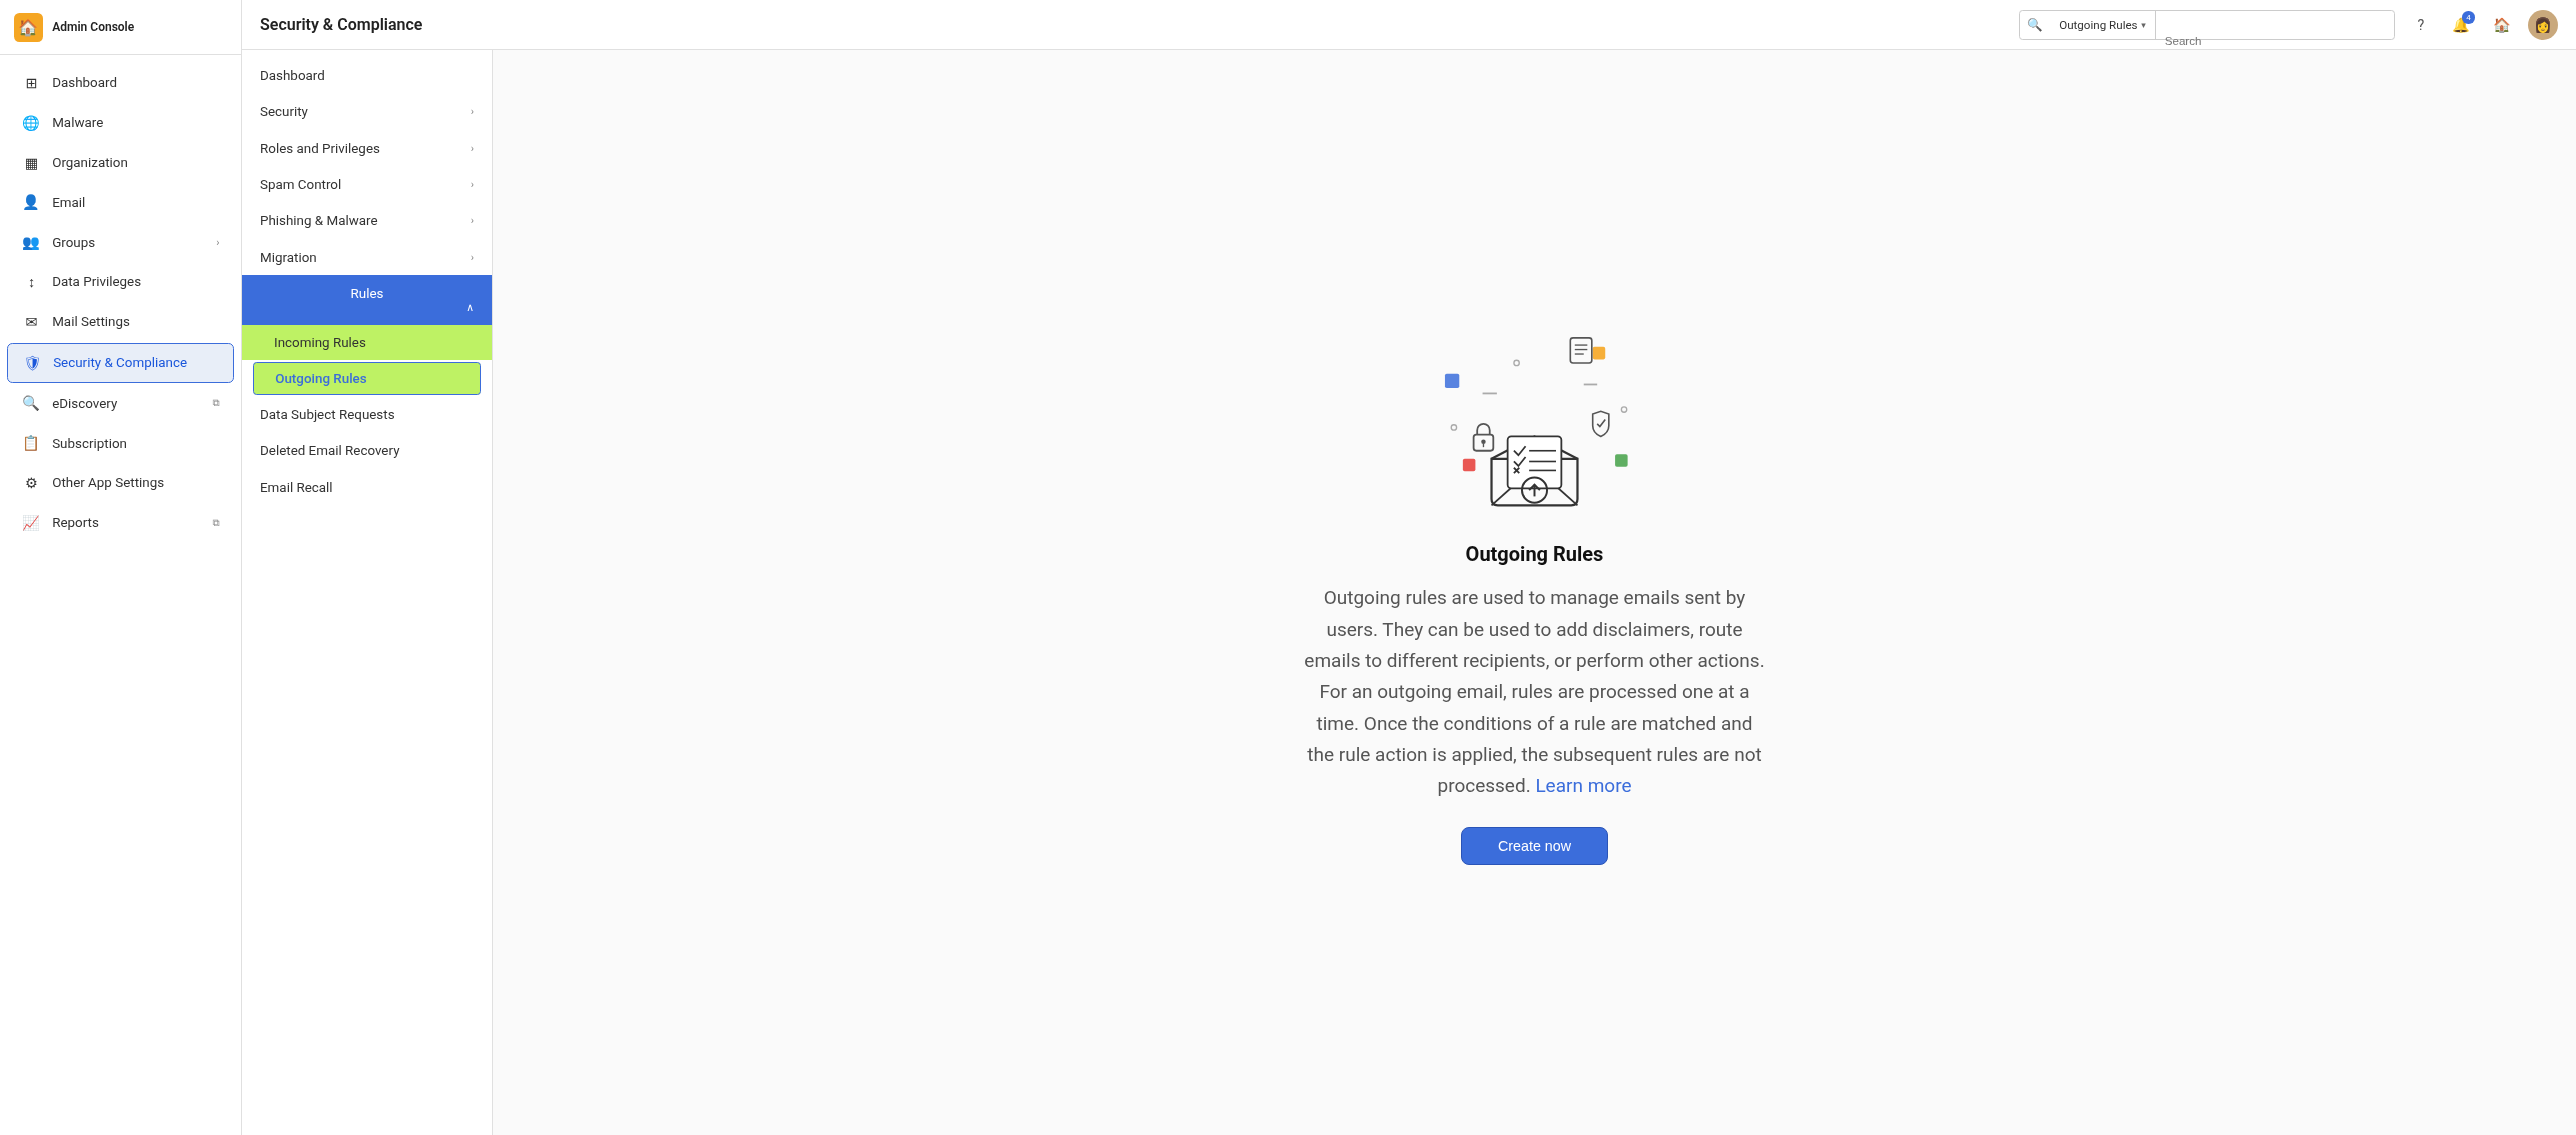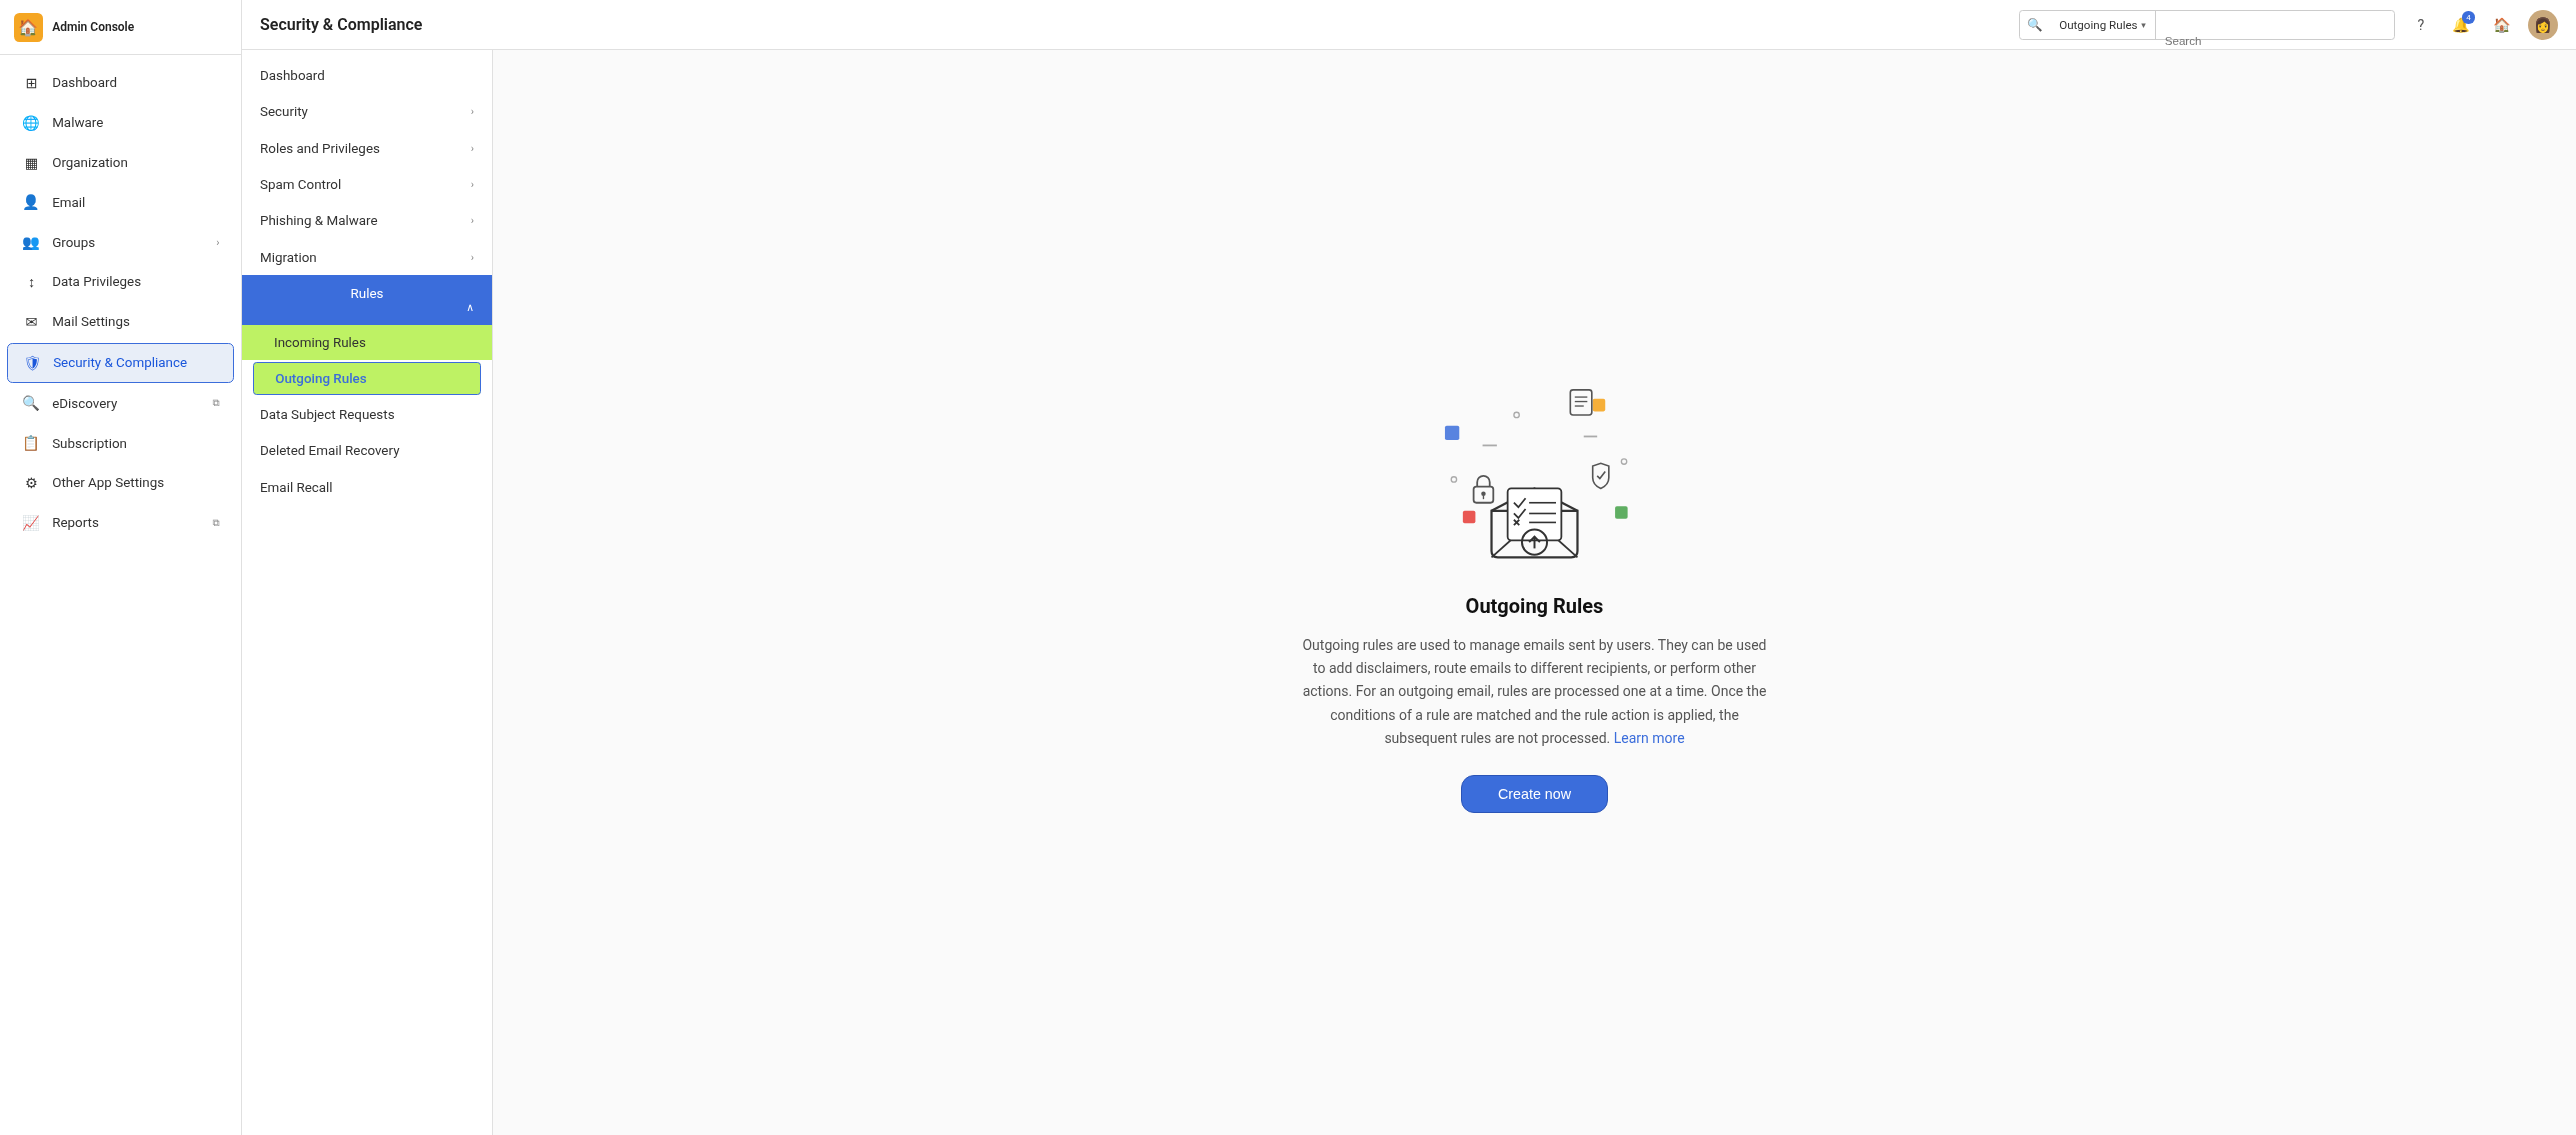--- a/index.html
+++ b/index.html
@@ -235,34 +235,34 @@
       margin-bottom: 25px;
       position: relative;
     }
     .panel-title {
       font-size: 20px;
       font-weight: 700;
       color: #111;
       margin-bottom: 16px;
     }
     .panel-description {
-      font-size: 14px;
+      font-size: 19px;
       color: #555;
       line-height: 1.65;
       margin-bottom: 25px;
     }
     .panel-description a {
       color: #3b6ddb;
       text-decoration: none;
     }
     .create-btn {
       background: #3b6ddb;
       color: #fff;
       border: 1.8px solid #2a54b7;
-      border-radius: 13px;
+      border-radius: 8px;
       padding: 10px 36px;
       font-size: 14.3px;
       font-weight: 500;
       cursor: pointer;
       outline: none;
     }
   </style>
 </head>
 <body>
 

